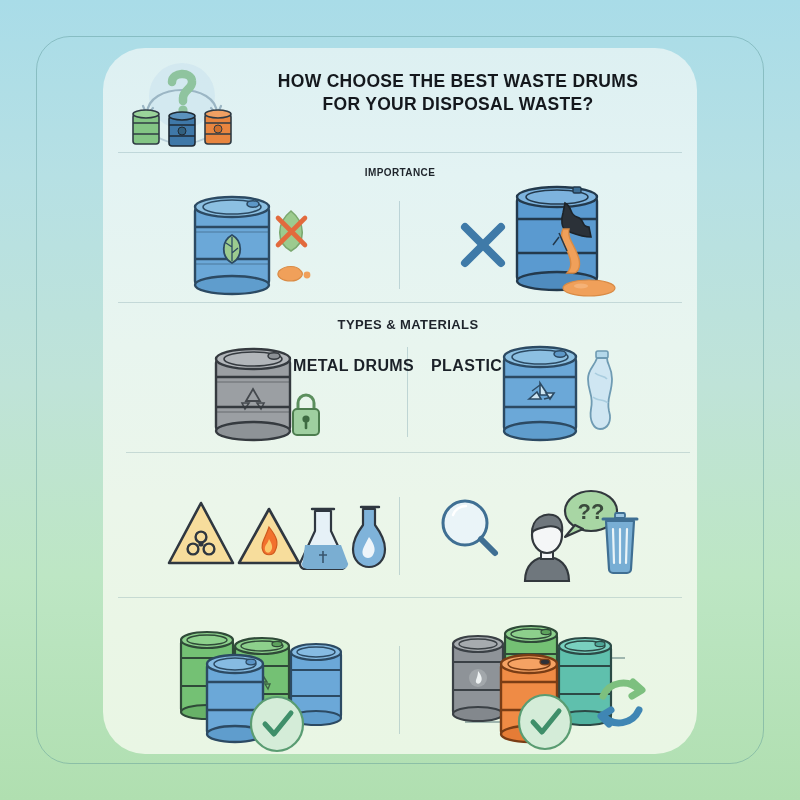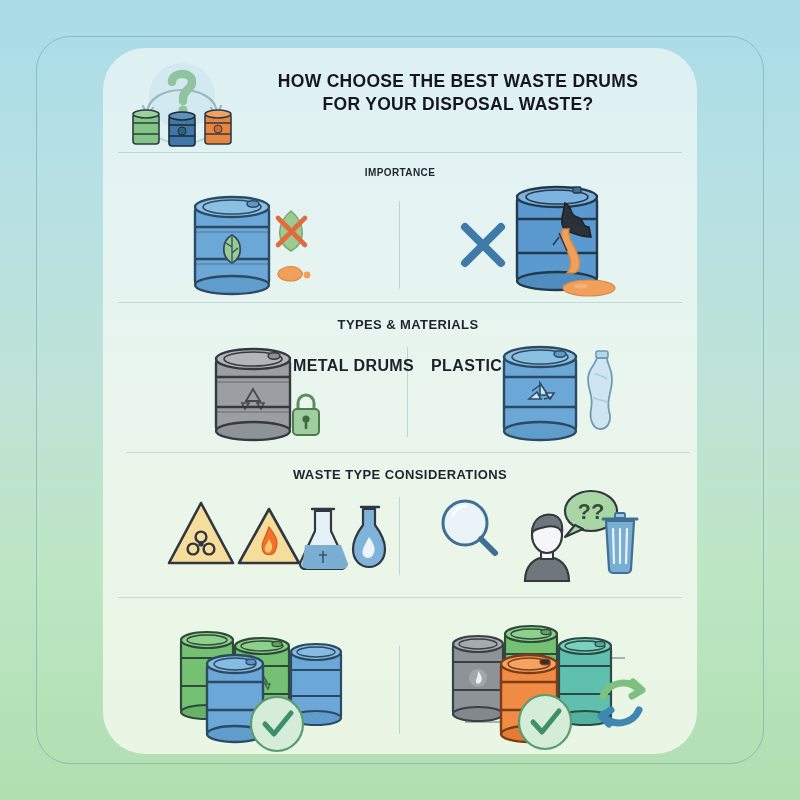--- a/index.html
+++ b/index.html
@@ -221,21 +221,20 @@
           <path d="M101 21 C98 30 92 32 92 42 C92 56 98 58 95 72 C93 84 98 92 104 92 C112 92 116 84 113 74 C110 62 116 56 116 42 C116 30 111 28 111 21 Z" fill="#cfe6f2" stroke="#6f9bb3" stroke-width="1.8"></path>
           <path d="M99 36 C103 40 108 38 111 42 M97 60 C101 64 108 62 112 66" stroke="#a9cddf" stroke-width="1.6" fill="none"></path>
         </g>
       </svg>
     </div>
 
     <div class="divider" style="top:149px;"></div>
   </div>
 
   <div class="section" style="height:145px;">
-    <div class="sec-title" style="position:absolute;top:14px;left:0;right:0;font-size:13px;">WASTE TYPE CONSIDERATIONS</div>
     <div class="vdiv" style="left:296px;top:44px;height:78px;"></div>
 
     <div style="position:absolute;left:62px;top:44px;">
       <svg width="220" height="84" viewBox="0 0 220 84">
         <g>
           <path d="M36 6 L68 66 L4 66 Z" fill="#f7dd9c" stroke="#2f3740" stroke-width="2.6" stroke-linejoin="round"></path>
           <g transform="translate(36,46)">
             <circle cx="0" cy="-6" r="5.4" fill="none" stroke="#2f3740" stroke-width="2.4"></circle>
             <circle cx="-8" cy="6" r="5.4" fill="none" stroke="#2f3740" stroke-width="2.4"></circle>
             <circle cx="8" cy="6" r="5.4" fill="none" stroke="#2f3740" stroke-width="2.4"></circle>

